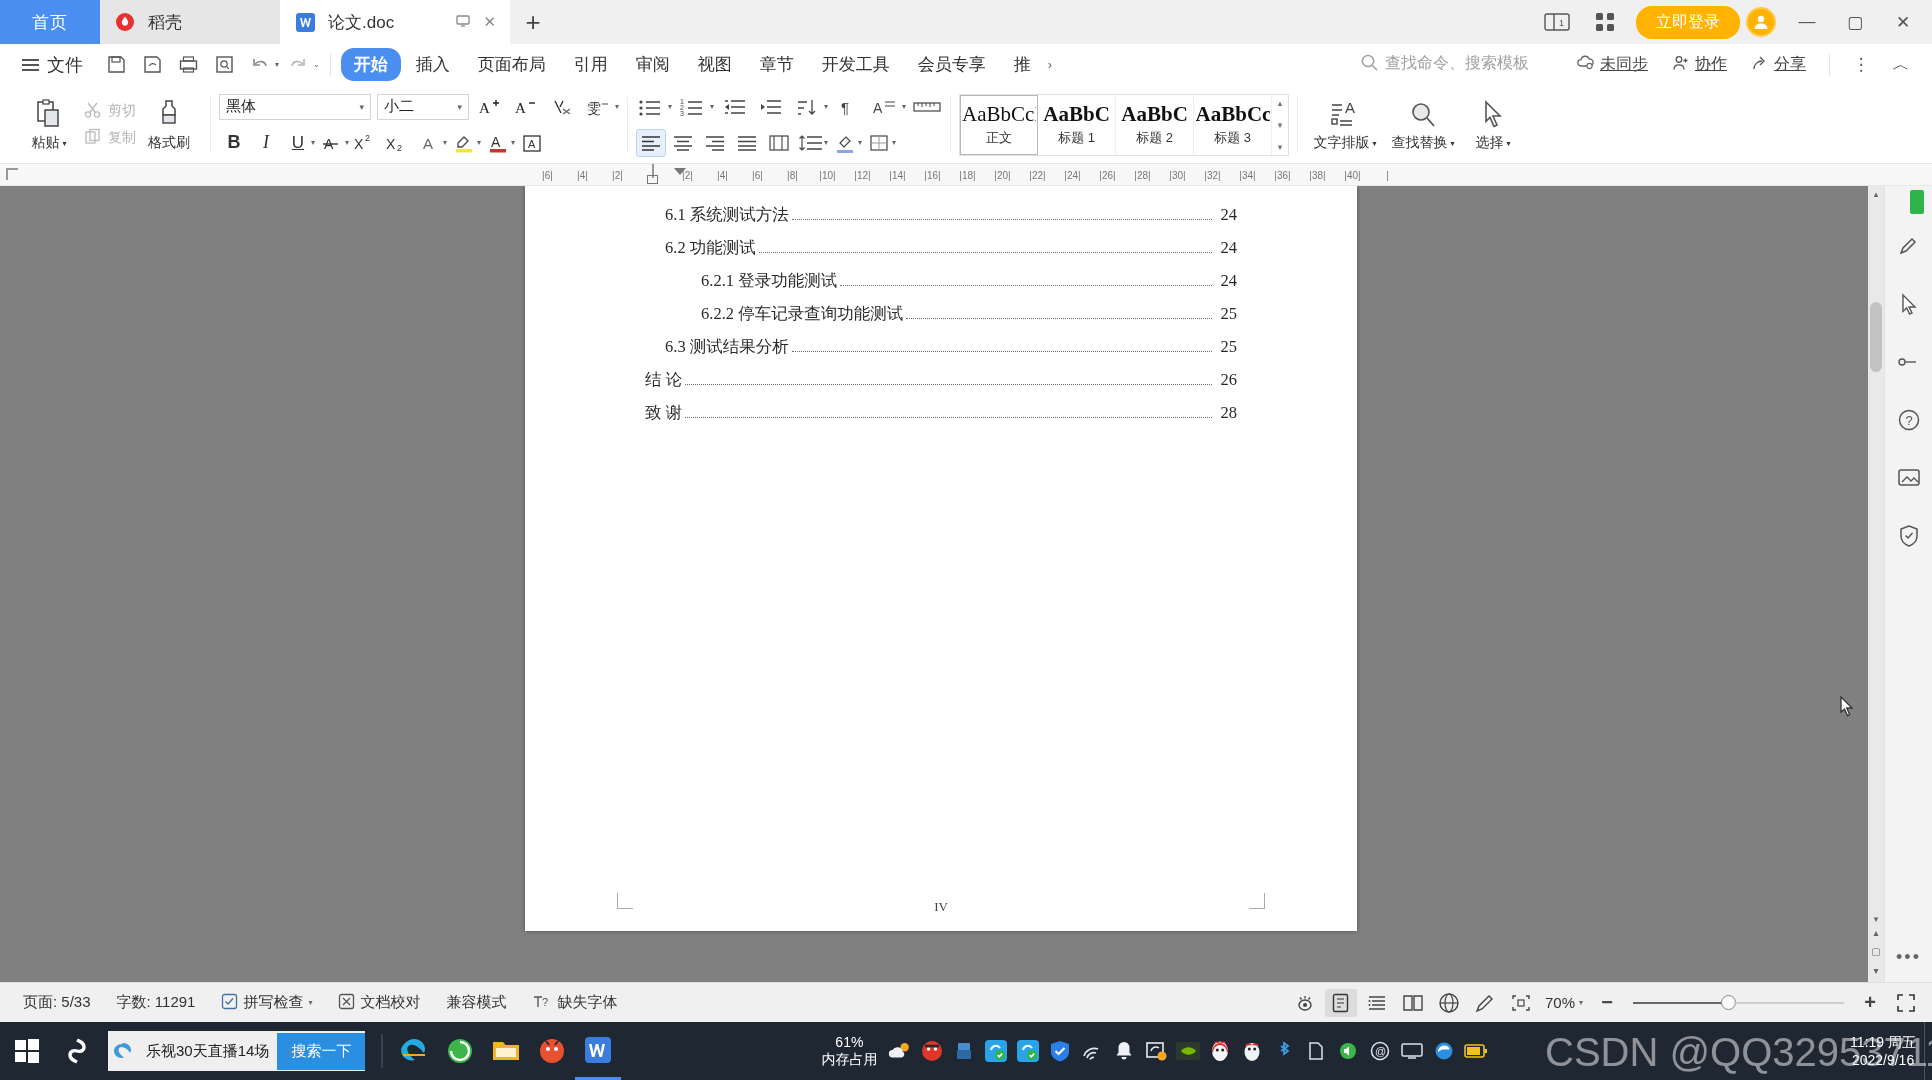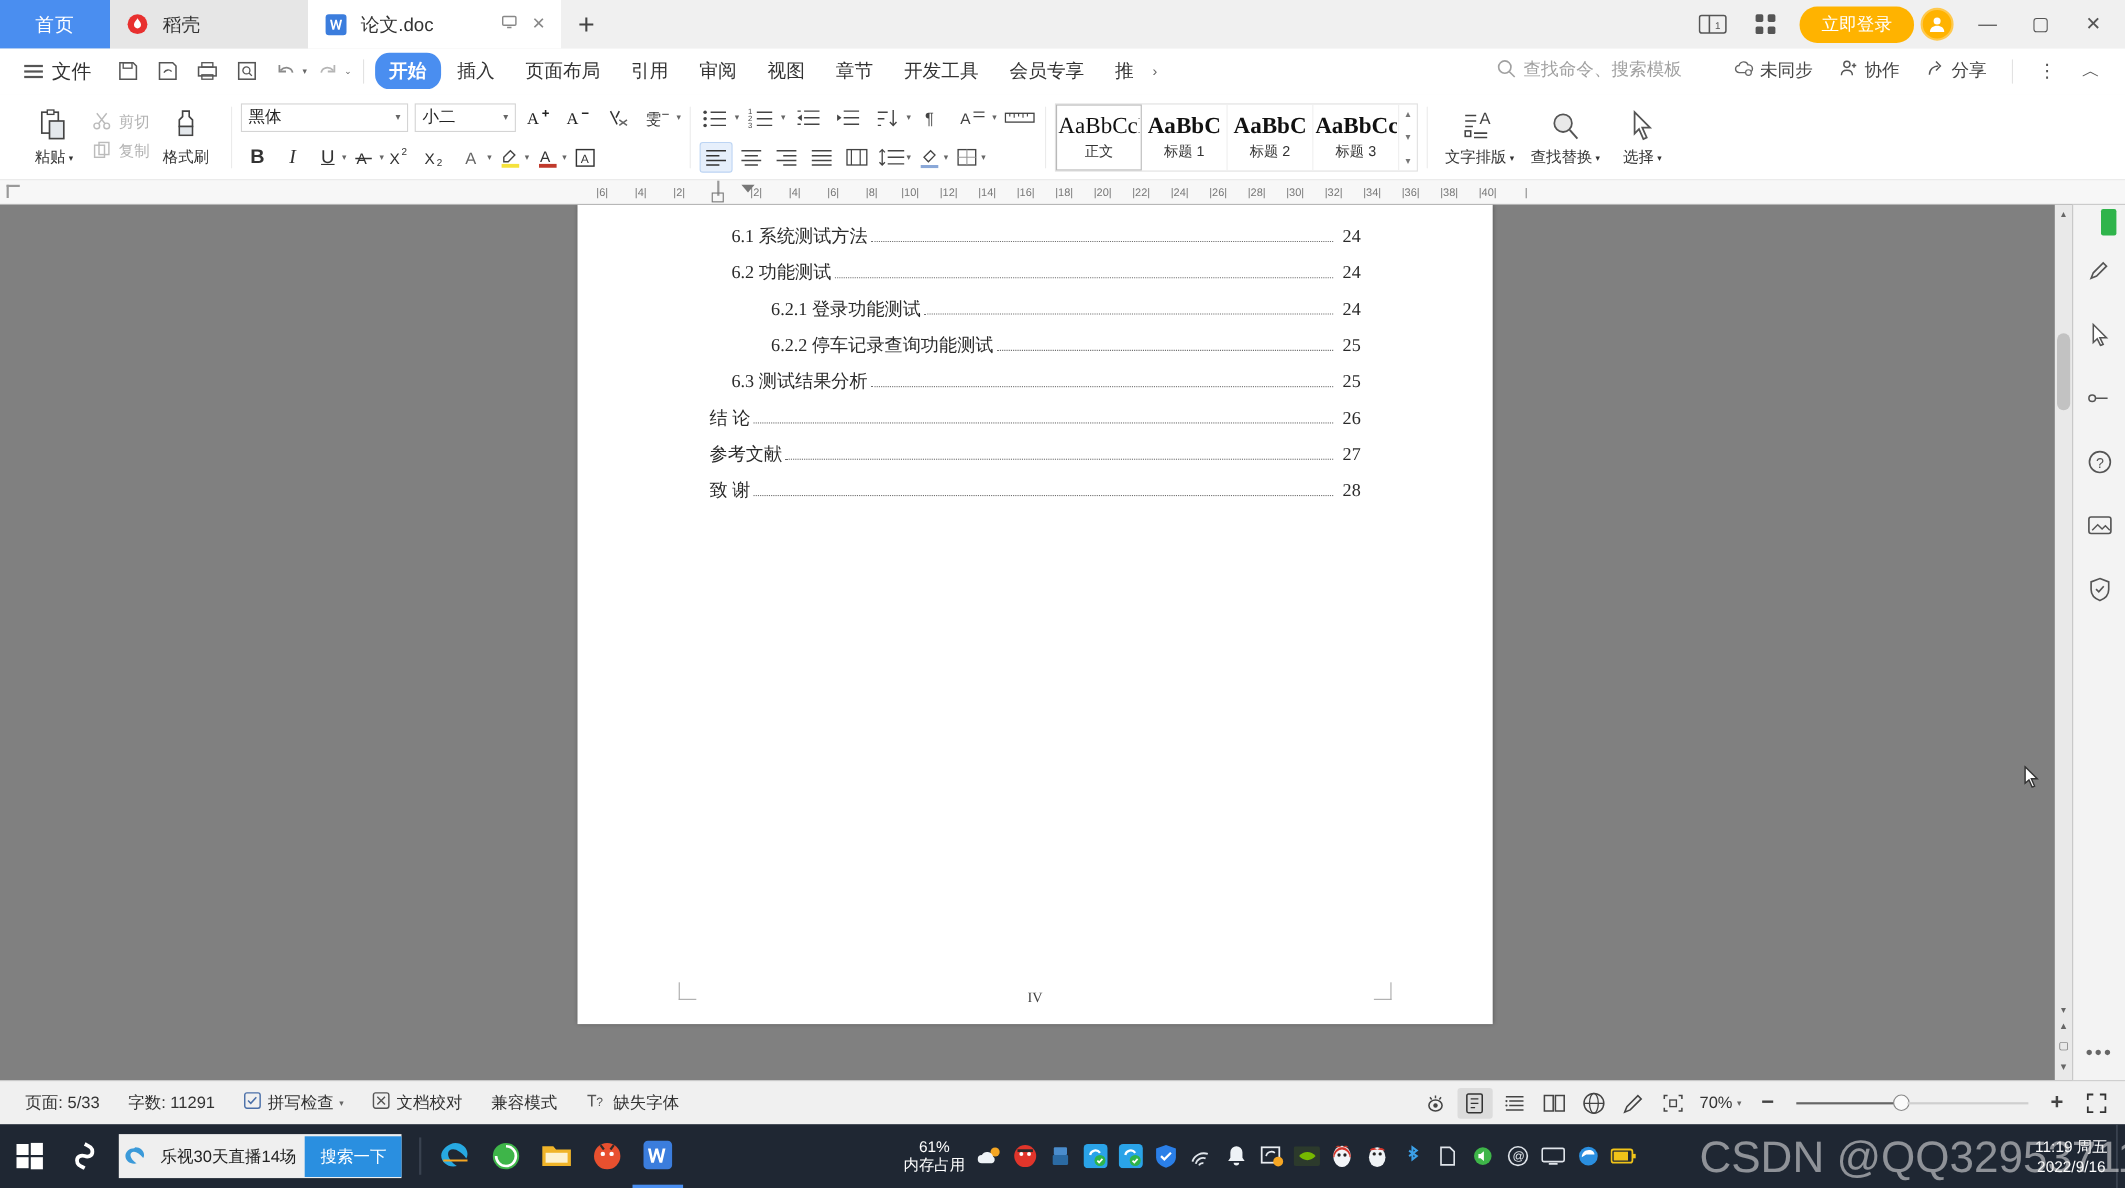--- a/index.html
+++ b/index.html
@@ -60,21 +60,21 @@
   .hamburger { display:inline-flex; flex-direction:column; gap:3px; }
   .hamburger i { display:block; width:17px; height:2px; background:#555; }
   .qicon { width: 34px; height: 34px; display:flex; align-items:center; justify-content:center;
            color:#555; }
   .menu-sep { width: 1px; height: 22px; background: #e2e2e2; margin: 0 8px; }
   .menu-item { font-size: 17px; color: #333; padding: 5px 13px; border-radius: 13px; white-space: nowrap; }
   .menu-item.active { background: #4a8ef0; color: #fff; font-weight: bold; }
   .menu-more { font-size: 13px; color:#666; padding-left:2px;}
   .menubar-right { margin-left:auto; display:flex; align-items:center; gap:6px; padding-right:14px; }
   .searchbox { display:flex; align-items:flex-start; gap:6px; color:#a0a0a0; font-size:16px; margin-right:32px;}
-  .mr-item { display:flex; align-items:center; gap:5px; font-size:16px; color:#444; padding:0 9px;}
+  .mr-item { display:flex; align-items:center; gap:5px; font-size:16px; color:#444; padding:0 9px;text-decoration:underline;}
 
   
   .ribbon {
     height: 78px; background: #fff; display: flex; align-items: center;
     flex: 0 0 78px; padding: 0 10px; border-bottom: 1px solid #e3e3e3;
   }
   .rgroup { display:flex; align-items:center; height:74px; padding: 0 8px; }
   .rsep { width:1px; height:56px; background:#ebebeb; }
   .big-btn { width:62px; display:flex; flex-direction:column; align-items:center; gap:3px; font-size:14px; color:#333;}
   .big-btn .bi { height: 34px; display:flex; align-items:flex-end; }
@@ -753,25 +753,20 @@
             <span class="lbl">6.3 测试结果分析</span>
             <span class="dots"></span>
             <span class="pg">25</span>
           </div>
           <div class="toc-row lvl0">
             <span class="lbl">结   论</span>
             <span class="dots"></span>
             <span class="pg">26</span>
           </div>
           <div class="toc-row lvl0">
-            <span class="lbl">参考文献</span>
-            <span class="dots"></span>
-            <span class="pg">27</span>
-          </div>
-          <div class="toc-row lvl0">
             <span class="lbl">致   谢</span>
             <span class="dots"></span>
             <span class="pg">28</span>
           </div>
 
         </div>
         <div class="pgfooter">
           <div class="mark-l"></div>
           <div class="mark-r"></div>
           <div class="num">IV</div>

